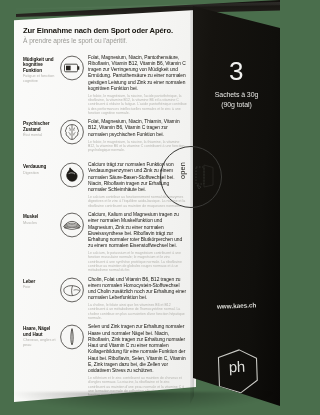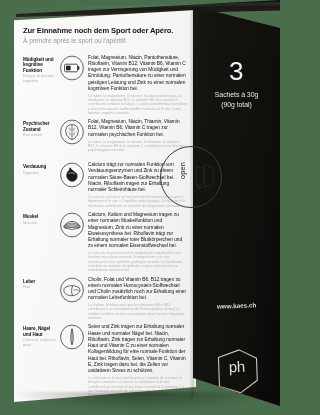--- a/index.html
+++ b/index.html
@@ -184,21 +184,21 @@
 <body>
 
 <div id="scene">
 
   <div id="lid"></div>
   <div id="lid-shine"></div>
 
   <div id="front">
     <div id="front-inner">
 
-      <div class="hdr-de">Zur Einnahme noch dem Sport oder Apéro.</div>
+      <div class="hdr-de">Zur Einnahme nach dem Sport oder Apéro.</div>
       <div class="hdr-fr">À prendre après le sport ou l'apéritif.</div>
 
       <div class="row">
         <div class="lbl">
           <div class="lbl-de">Müdigkeit und kognitive Funktion</div>
           <div class="lbl-fr">Fatigue et fonction cognitive</div>
         </div>
         <div class="ico">
           <svg width="26" height="26" viewBox="0 0 26 26">
             <ellipse cx="13" cy="13" rx="11.4" ry="11.9" fill="none" stroke="#26241f" stroke-width="0.7"></ellipse>

